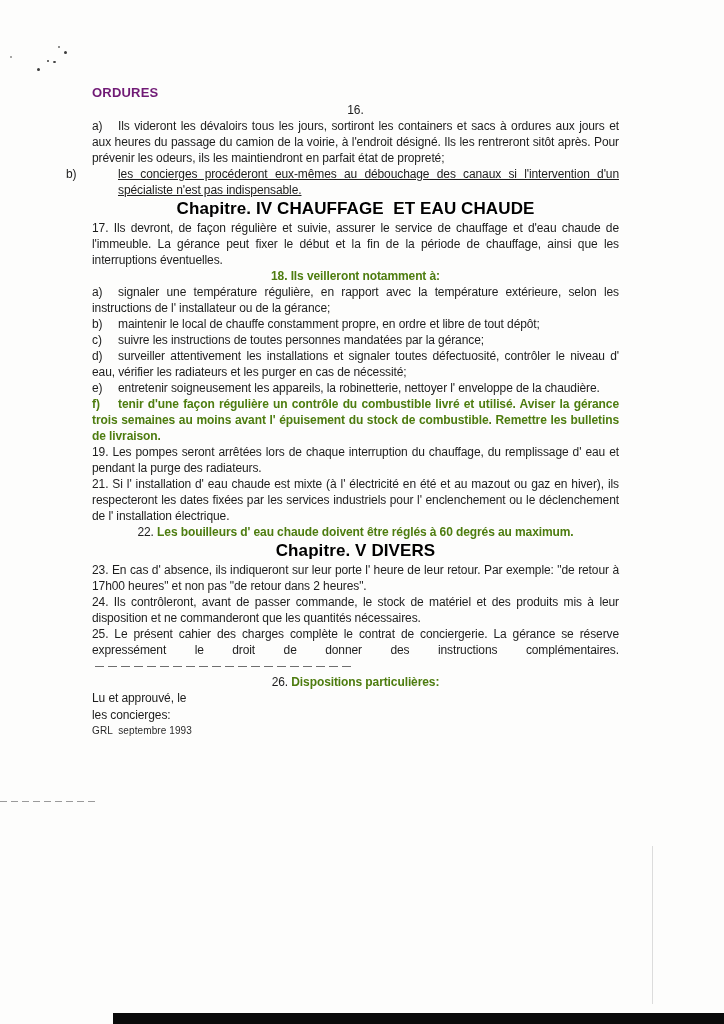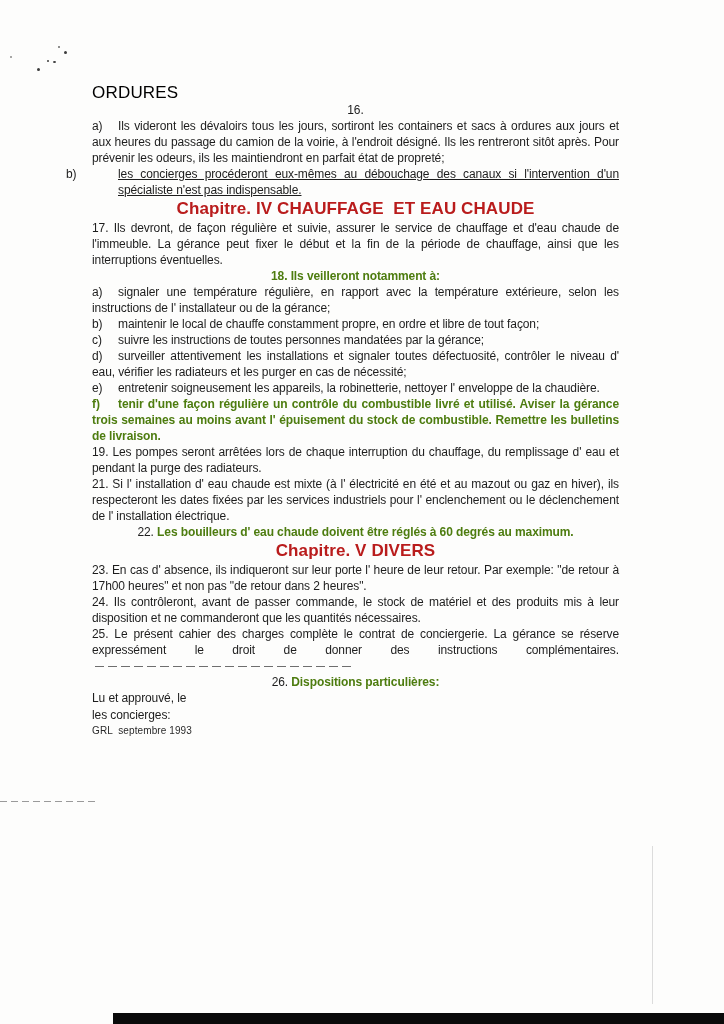--- a/index.html
+++ b/index.html
@@ -17,32 +17,32 @@
     position: absolute;
     left: 92px;
     top: 84px;
     width: 527px;
     font-size: 12px;
     line-height: 16px;
     letter-spacing: -0.1px;
   }
   .content p { margin: 0; }
   .doc-heading {
-    font-size: 17px;
+    font-size: 13px;
     line-height: 18px;
-    font-weight: normal;
-    color: #000000;
+    font-weight: bold;
+    color: #701a75;
     margin: 0 0 14px 0;
     letter-spacing: 0.2px;
   }
   .chapter {
     font-size: 17px;
     line-height: 22px;
     font-weight: bold;
-    color: #b91c1c;
+    color: #000000;
     text-align: center;
     letter-spacing: 0.1px;
     white-space: pre-wrap;
   }
   .para { text-align: justify; }
   .para.single { text-align: center; }
   .item { text-align: justify; }
   .item .letter { display: inline-block; width: 26px; }
   .item.hang { padding-left: 26px; text-indent: -26px; text-decoration: underline; }
   .bold { font-weight: bold; color: #4d7c0f; }
@@ -128,21 +128,21 @@
     <p class="item hang mb4"><span class="letter">b)</span><span>les concierges procéderont eux-mêmes au débouchage des canaux si l'intervention d'un spécialiste n'est pas indispensable.</span></p>
 
     <p class="chapter mb10">Chapitre. IV CHAUFFAGE  ET EAU CHAUDE</p>
 
     <p class="para mb14">17. Ils devront, de façon régulière et suivie, assurer le service de chauffage et d'eau chaude de l'immeuble. La gérance peut fixer le début et la fin de la période de chauffage, ainsi que les interruptions éventuelles.</p>
 
     <p class="para single bold mb6">18. Ils veilleront notamment à:</p>
 
     <p class="item mb11"><span class="letter">a)</span><span>signaler une température régulière, en rapport avec la température extérieure, selon les instructions de l' installateur ou de la gérance;</span></p>
 
-    <p class="item mb8"><span class="letter">b)</span><span>maintenir le local de chauffe constamment propre, en ordre et libre de tout façon;</span></p>
+    <p class="item mb8"><span class="letter">b)</span><span>maintenir le local de chauffe constamment propre, en ordre et libre de tout dépôt;</span></p>
 
     <p class="item mb8"><span class="letter">c)</span><span>suivre les instructions de toutes personnes mandatées par la gérance;</span></p>
 
     <p class="item mb7"><span class="letter">d)</span><span>surveiller attentivement les installations et signaler toutes défectuosité, contrôler le niveau d' eau, vérifier les radiateurs et les purger en cas de nécessité;</span></p>
 
     <p class="item mb11"><span class="letter">e)</span><span>entretenir soigneusement les appareils, la robinetterie, nettoyer l' enveloppe de la chaudière.</span></p>
 
     <p class="item bold mb8"><span class="letter">f)</span><span>tenir d'une façon régulière un contrôle du combustible livré et utilisé. Aviser la gérance trois semaines au moins avant l' épuisement du stock de combustible. Remettre les bulletins de livraison.</span></p>
 
     <p class="para mb7">19. Les pompes seront arrêtées lors de chaque interruption du chauffage, du remplissage d' eau et pendant la purge des radiateurs.</p>

